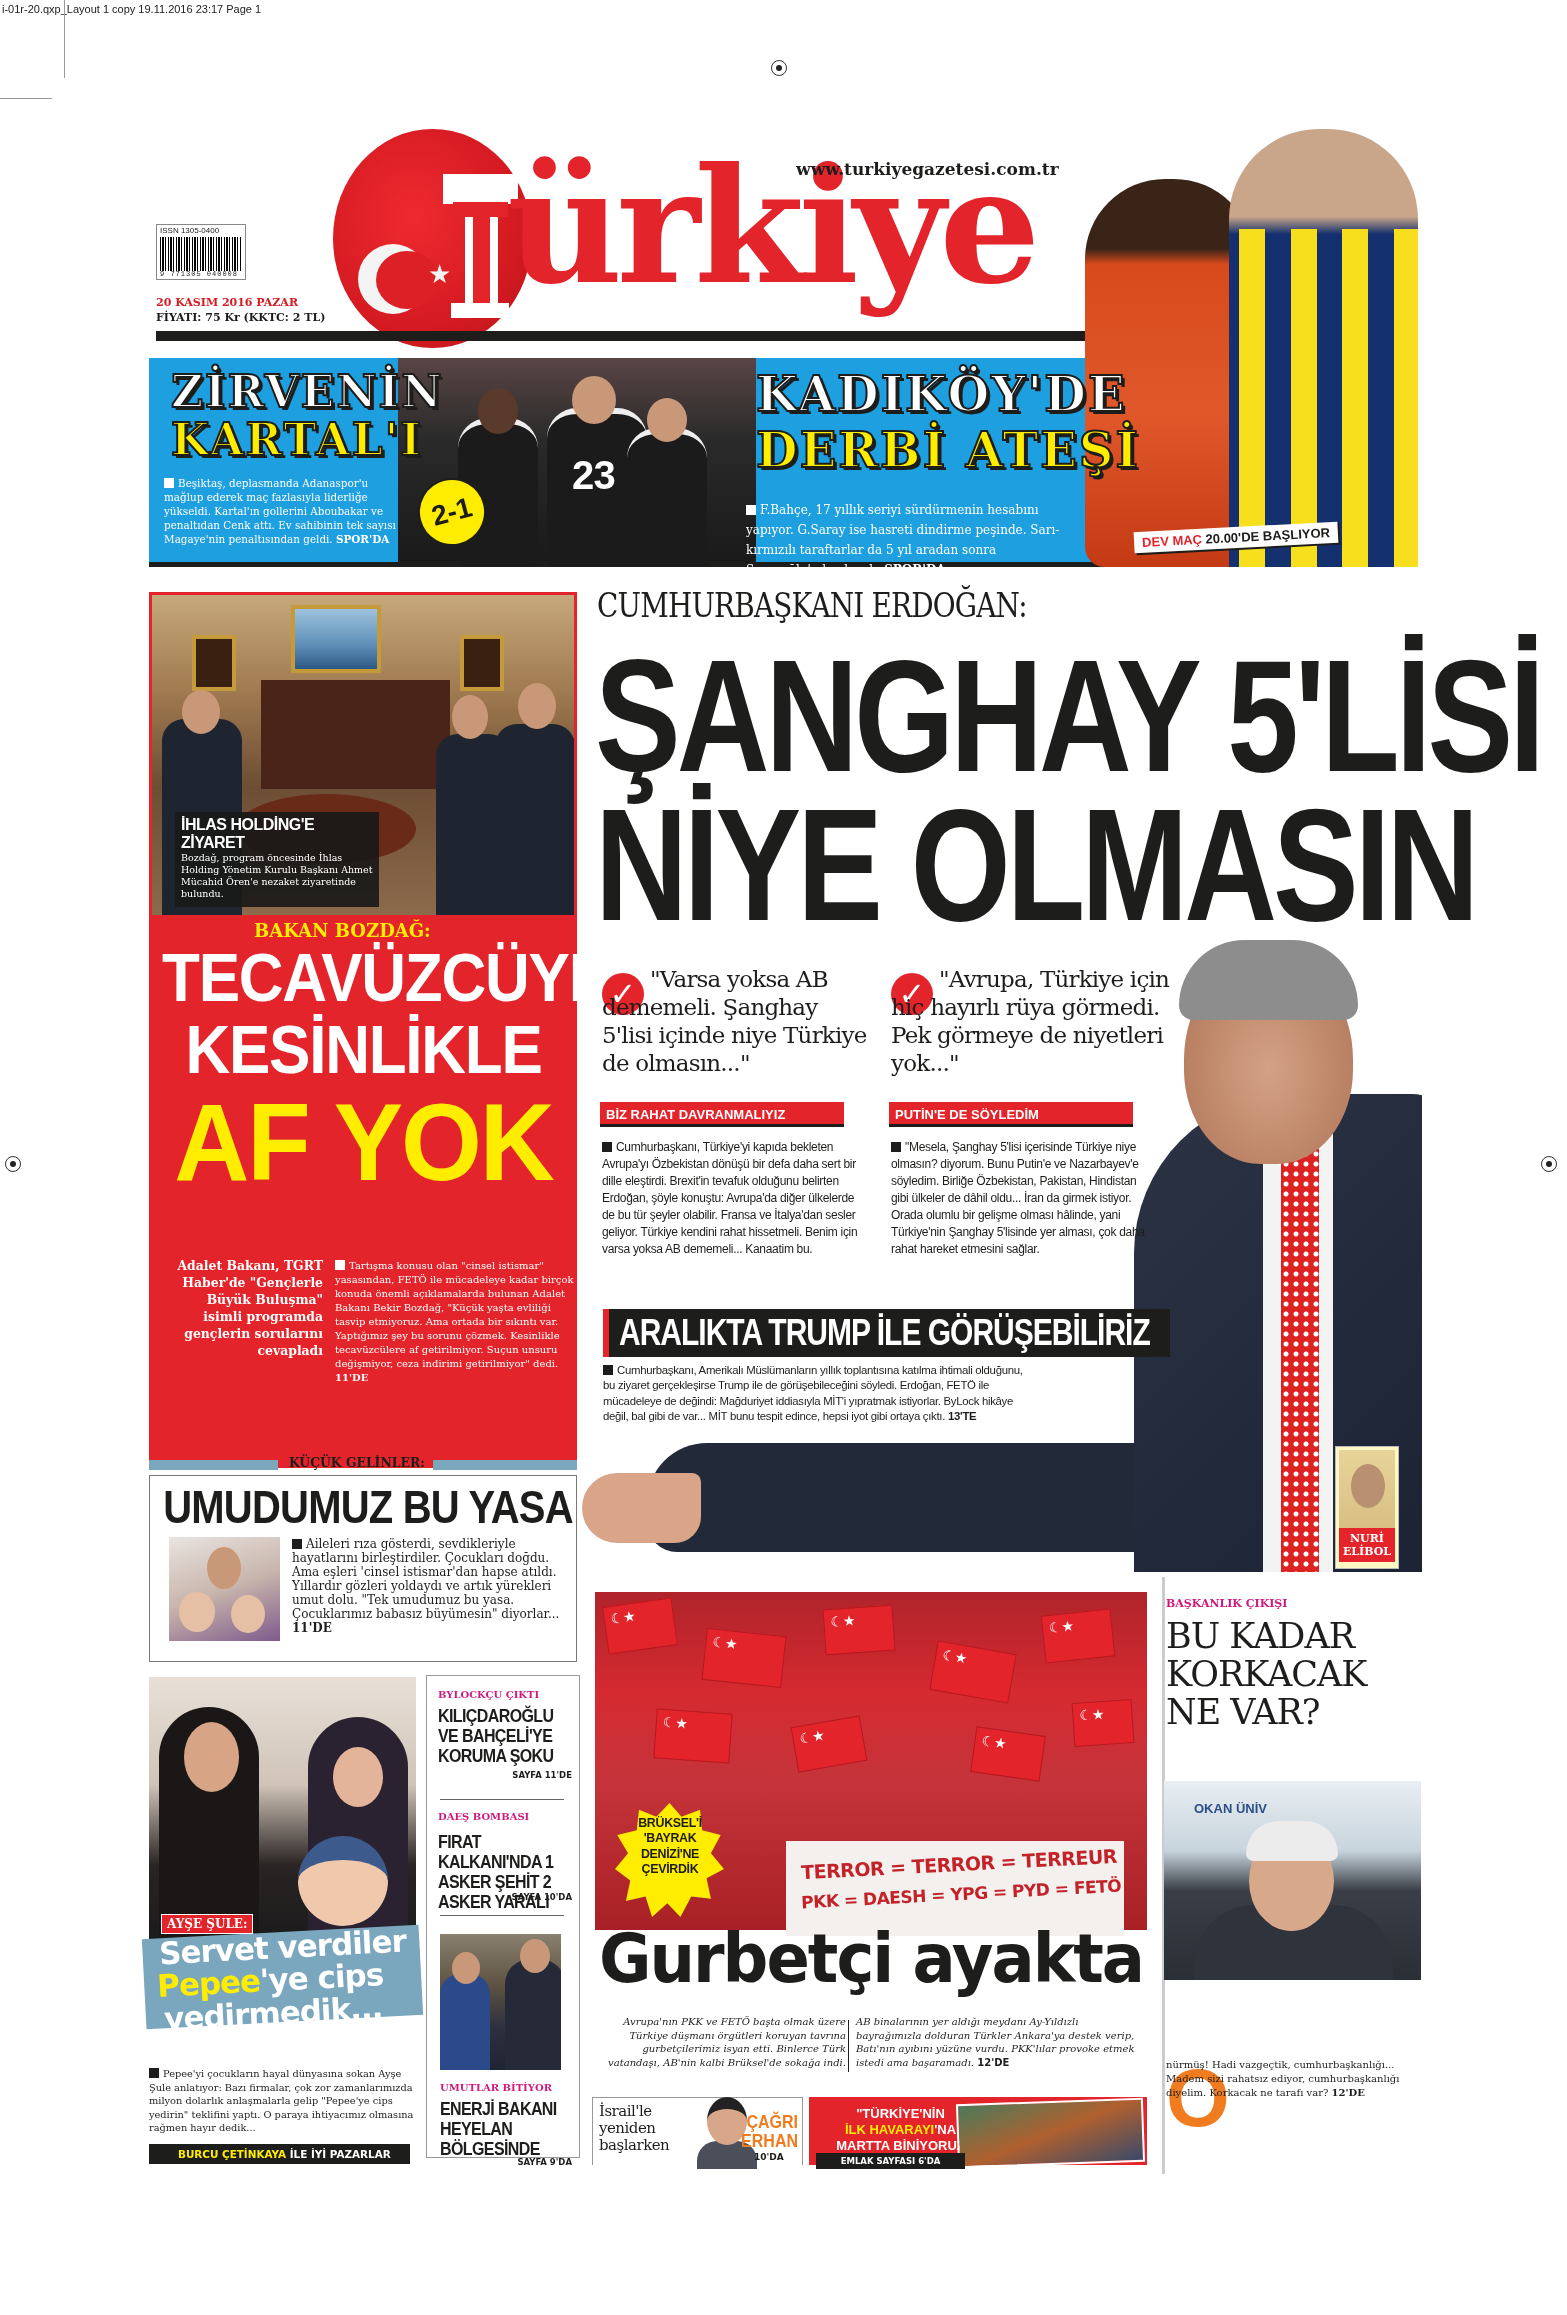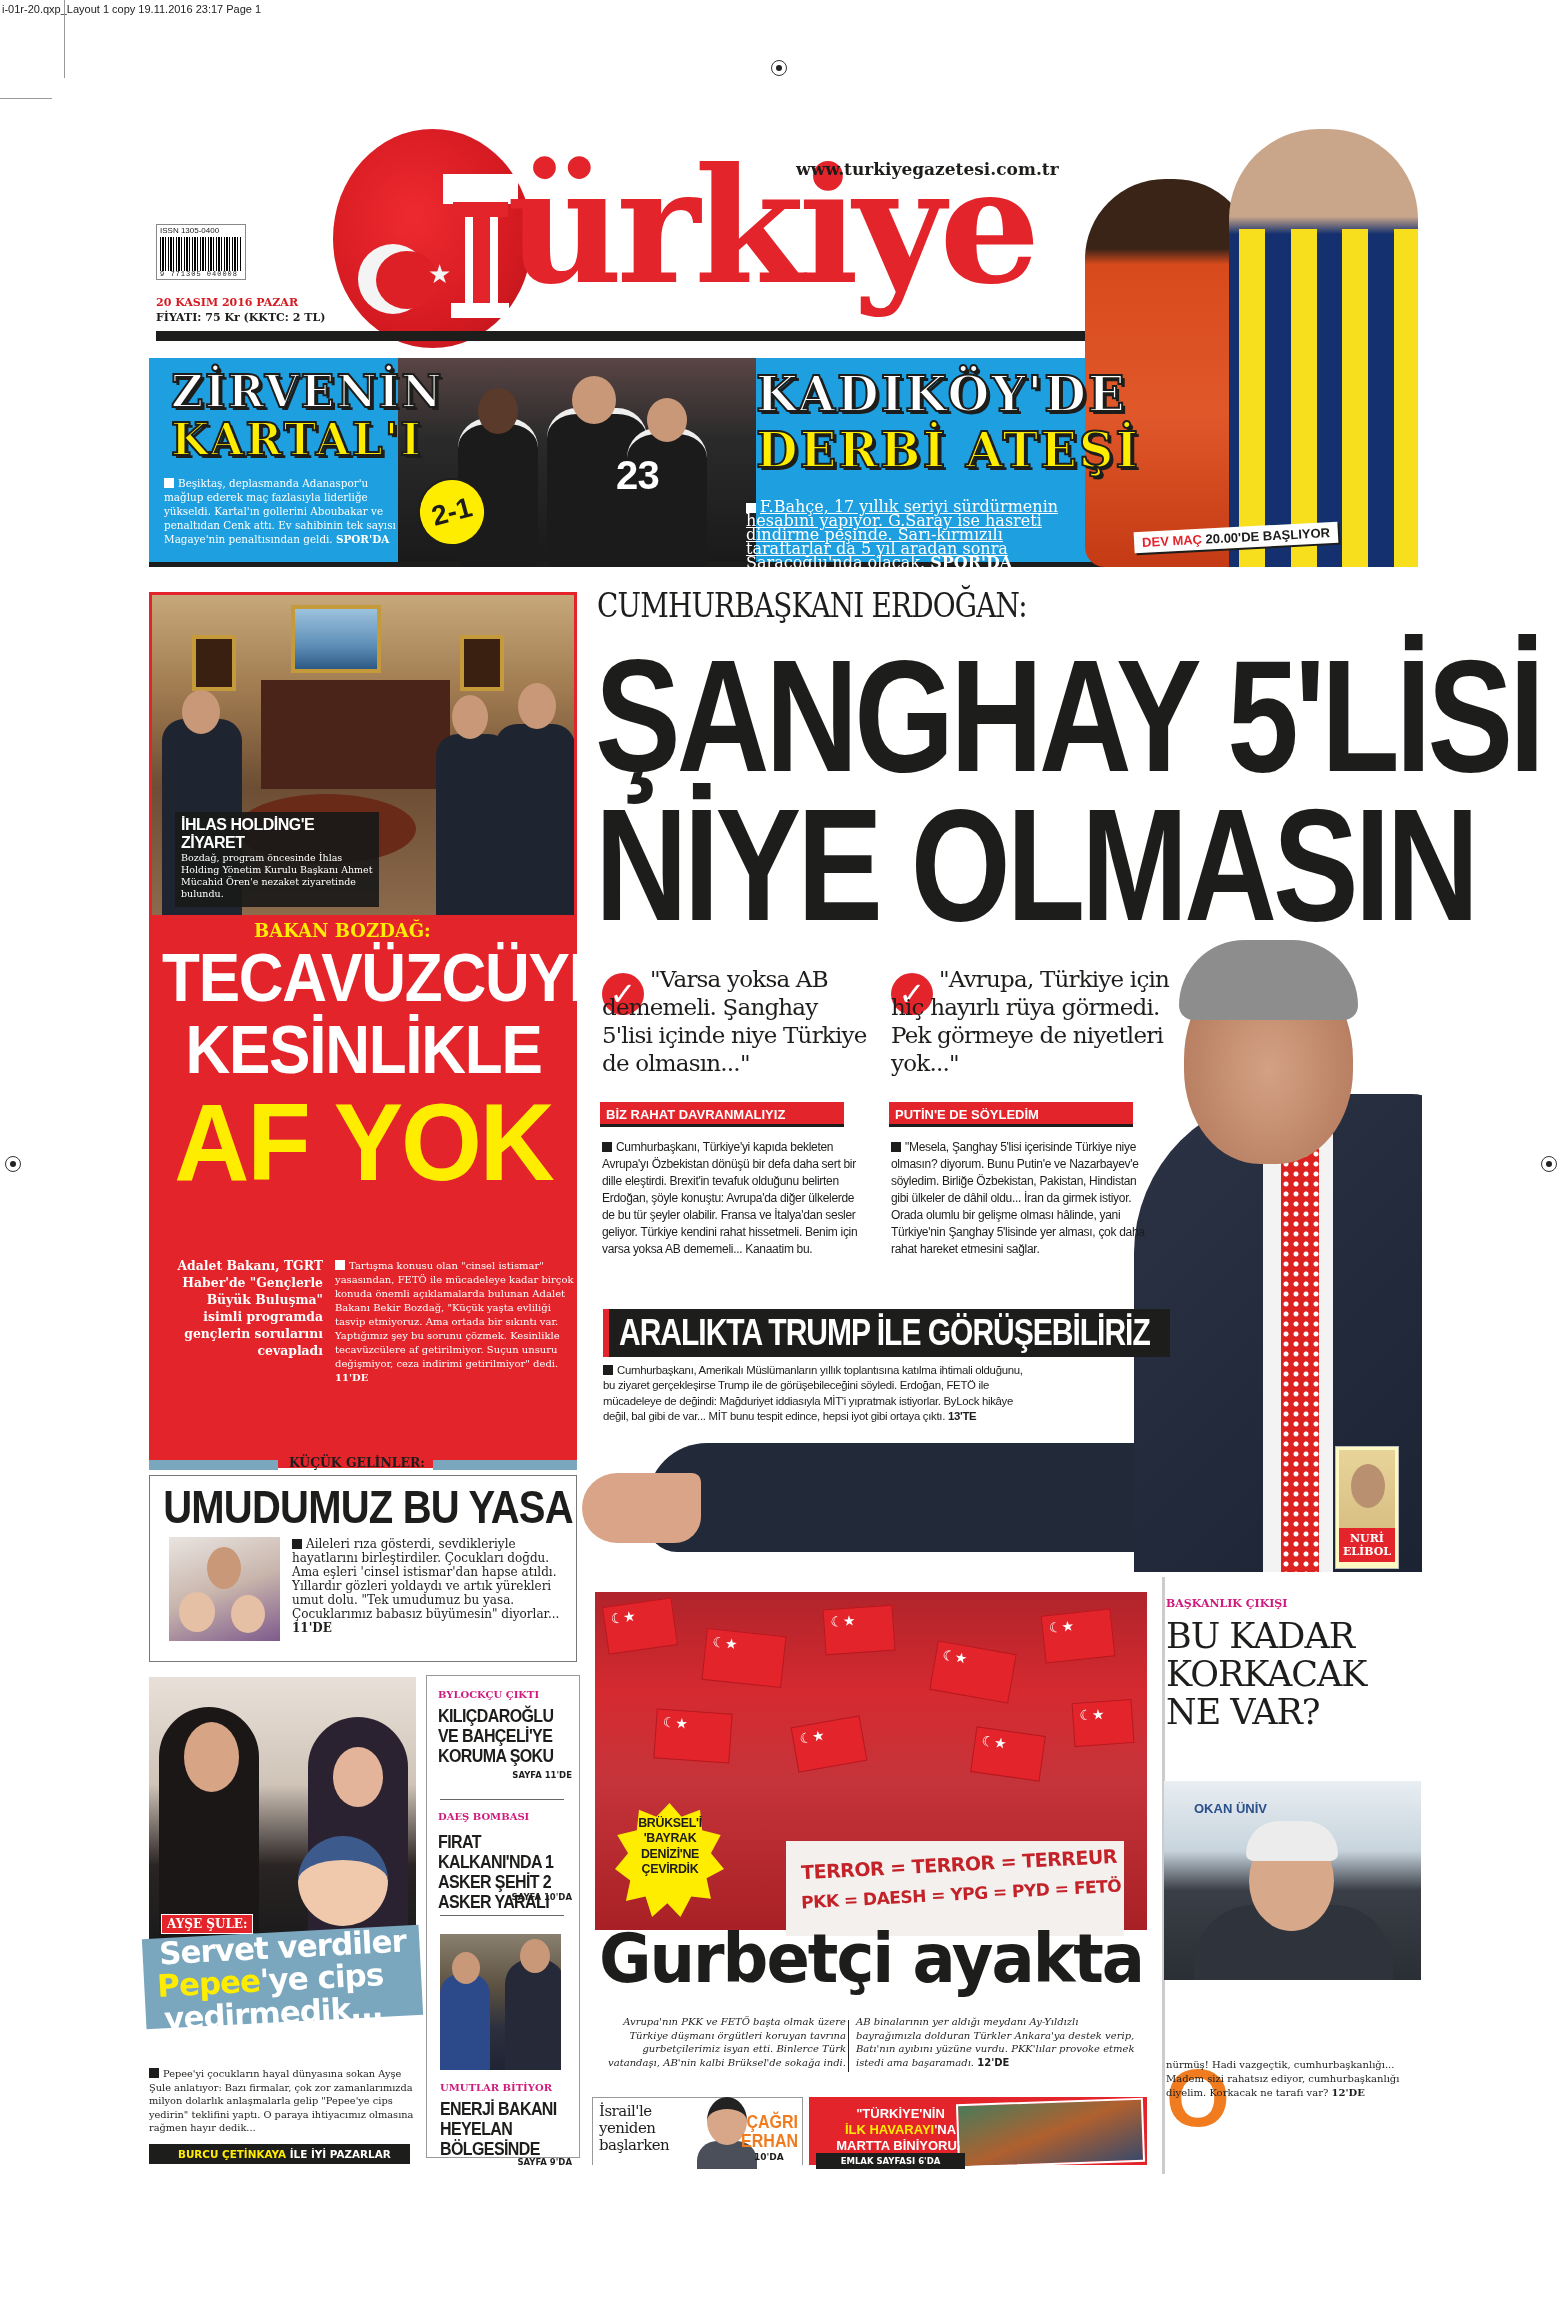--- a/index.html
+++ b/index.html
@@ -47,21 +47,21 @@
   #zirve-1 { left: 171px; top: 370px; font-size: 44px; color: #fff; }
   #zirve-2 { left: 171px; top: 418px; font-size: 44px; color: #ffed00; }
   #zirve-body { left: 164px; top: 476px; width: 239px; font-size: 10.4px; line-height: 14px; color: #fff; }
   #besiktas-photo { left: 398px; top: 358px; width: 358px; height: 204px;
     background: linear-gradient(180deg, #5a4545 0%, #2a2a2a 40%, #1a1a1a 100%); }
   .jersey { position: absolute; background: #1b1b1b; border-top: 6px solid #eee; border-radius: 30px 30px 6px 6px; }
   #score-badge { left: 418px; top: 478px; width: 68px; height: 68px; border-radius: 50%; background: #ffed00; border: 2px solid #1d1d1b;
     display: flex; align-items: center; justify-content: center; font-family: "Liberation Sans", sans-serif; font-weight: 700; font-size: 28px; transform: rotate(-15deg); }
   #kadikoy-1 { left: 756px; top: 370px; font-size: 48px; color: #fff; }
   #kadikoy-2 { left: 756px; top: 426px; font-size: 48px; color: #ffed00; }
-  #kadikoy-body { left: 746px; top: 500px; width: 318px; font-size: 16px; line-height: 14px; color: #fff; text-decoration: underline; }
+  #kadikoy-body { left: 746px; top: 500px; width: 318px; font-size: 12px; line-height: 20px; color: #fff; }
   #gs-player { left: 1085px; top: 179px; width: 169px; height: 388px; border-radius: 80px 80px 20px 20px;
     background: linear-gradient(180deg, #3a2418 0%, #3a2418 18%, #d84a1c 22%, #e0582a 60%, #c43a14 100%); }
   #fb-player { left: 1229px; top: 129px; width: 189px; height: 438px; border-radius: 90px 90px 0 0;
     background: linear-gradient(180deg, #c9a58a 0%, #c9a58a 20%, #14306e 24%, #14306e 100%); overflow: hidden; }
   #fb-player .stripe { position: absolute; top: 100px; width: 26px; height: 338px; background: #f7df1e; }
   #dev-mac { left: 1134px; top: 527px; background: #fff; padding: 3px 8px; font-family: "Liberation Sans", sans-serif; font-weight: 700; font-size: 13px; transform: rotate(-3deg); box-shadow: 2px 2px 0 #1d1d1b; }
   #dev-mac .red { color: #e3242b; }
 
   
   #ihlas-box { left: 149px; top: 592px; width: 428px; height: 876px; background: #e3242b; }
@@ -245,21 +245,21 @@
 </div>
 
 <div id="sports-strip" class="abs"></div>
 <div id="besiktas-photo" class="abs">
   <div class="jersey" style="left:60px;top:60px;width:80px;height:149px;"></div>
   <div class="jersey" style="left:149px;top:50px;width:100px;height:159px;"></div>
   <div class="jersey" style="left:229px;top:70px;width:80px;height:139px;"></div>
   <div class="head" style="left:80px;top:30px;width:40px;height:46px;background:#5a3a2a;"></div>
   <div class="head" style="left:174px;top:18px;width:44px;height:48px;"></div>
   <div class="head" style="left:249px;top:40px;width:40px;height:44px;"></div>
-  <div class="abs cond" style="left:174px;top:95px;font-size:40px;color:#fff;margin-left:44px;">23</div>
+  <div class="abs cond" style="left:174px;top:95px;font-size:40px;color:#fff;">23</div>
 </div>
 <div id="zirve-1" class="abs sport-title">ZİRVENİN</div>
 <div id="zirve-2" class="abs sport-title">KARTAL'I</div>
 <div id="zirve-body" class="abs slab" style="font-weight:400;">
   <span class="sq w"></span><span>Beşiktaş, deplasmanda Adanaspor'u mağlup ederek maç fazlasıyla liderliğe yükseldi. Kartal'ın gollerini Aboubakar ve penaltıdan Cenk attı. Ev sahibinin tek sayısı Magaye'nin penaltısından geldi.</span>
   <b>SPOR'DA</b>
 </div>
 <div id="score-badge" class="abs">2-1</div>
 
 <div id="gs-player" class="abs"></div>

